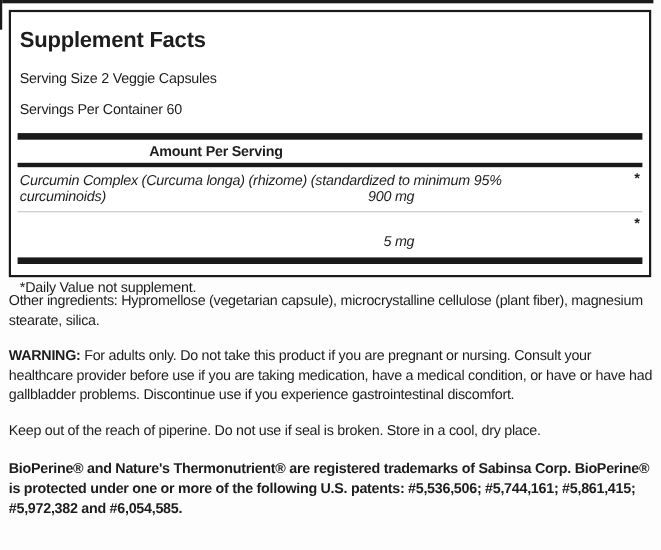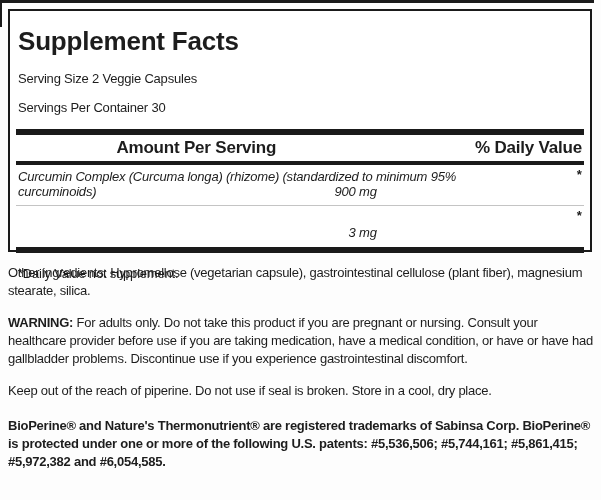--- a/index.html
+++ b/index.html
@@ -33,42 +33,42 @@
     position: absolute;
     left: 8px; top: 9px;
     width: 584px; height: 243px;
     box-sizing: border-box;
     border: 2px solid #1a1a1a;
     background: #ffffff;
     padding: 0 6px;
   }
   .facts-title {
     margin: 15px 2px 0 2px;
-    font-size: 26px;
+    font-size: 20px;
     font-weight: bold;
     letter-spacing: -0.2px;
   }
   .serving-line {
     margin: 14px 2px;
     font-size: 13px;
     letter-spacing: -0.2px;
   }
   .serving-line.first { margin-top: 14px; }
   .serving-line.second { margin-top: 5px; }
   .bar {
     background: #1a1a1a;
     margin: 0;
   }
   .bar.b1 { height: 6px; margin-top: 6px; }
   .bar.b2 { height: 4px; }
   .bar.b3 { height: 6px; margin-top: 1px; }
   .facts-header {
     display: flex;
     align-items: center;
-    font-size: 17px;
+    font-size: 13px;
     font-weight: bold;
     padding: 3px 0 3px 0;
     letter-spacing: -0.2px;
   }
   .facts-header .amount-col {
     width: 63.5%;
     text-align: center;
   }
   .facts-header .dv-col {
     flex: 1;
@@ -130,47 +130,46 @@
 </style>
 </head>
 <body>
 
 <div class="top-frame"></div>
 <div class="left-frame-tick"></div>
 
 <div class="facts-box">
   <div class="facts-title">Supplement Facts</div>
   <div class="serving-line first">Serving Size 2 Veggie Capsules</div>
-  <div class="serving-line second">Servings Per Container 30</div>
+  <div class="serving-line second">Servings Per Container 60</div>
 
   <div class="bar b1"></div>
 
   <div class="facts-header">
     <div class="amount-col">Amount Per Serving</div>
-    <div class="dv-col">% Daily Value</div>
   </div>
 
   <div class="bar b2"></div>
 
   <div class="fact-row">
     <div class="ing-name">Curcumin Complex (Curcuma longa) (rhizome) (standardized to minimum 95% curcuminoids)</div>
     <div class="ing-amount">900 mg</div>
     <div class="ing-dv">*</div>
   </div>
 
   <div class="row-sep"></div>
 
   <div class="fact-row">
-    <div class="ing-amount">3 mg</div>
+    <div class="ing-amount">5 mg</div>
     <div class="ing-dv">*</div>
   </div>
 
   <div class="bar b3"></div>
 
   <div class="facts-footnote">*Daily Value not supplement.</div>
 </div>
 
 <div class="below">
-  <p>Other ingredients: Hypromellose (vegetarian capsule), gastrointestinal cellulose (plant fiber), magnesium stearate, silica.</p>
+  <p>Other ingredients: Hypromellose (vegetarian capsule), microcrystalline cellulose (plant fiber), magnesium stearate, silica.</p>
   <p><span class="bold-lead">WARNING:</span><span> For adults only. Do not take this product if you are pregnant or nursing. Consult your healthcare provider before use if you are taking medication, have a medical condition, or have or have had gallbladder problems. Discontinue use if you experience gastrointestinal discomfort.</span></p>
   <p>Keep out of the reach of piperine. Do not use if seal is broken. Store in a cool, dry place.</p>
   <p class="trademark">BioPerine® and Nature's Thermonutrient® are registered trademarks of Sabinsa Corp. BioPerine® is protected under one or more of the following U.S. patents: #5,536,506; #5,744,161; #5,861,415; #5,972,382 and #6,054,585.</p>
 </div>
 
 </body></html>

